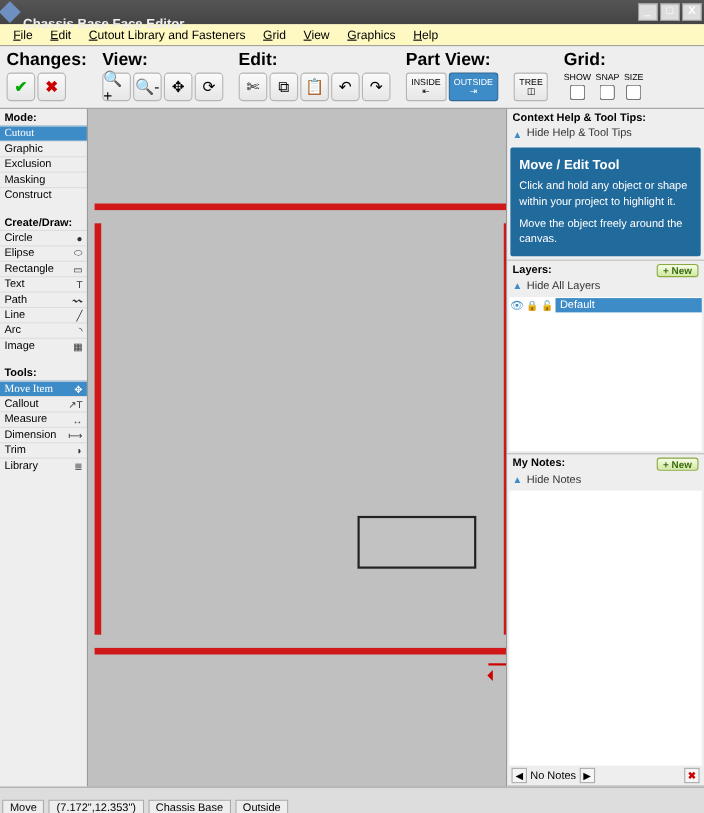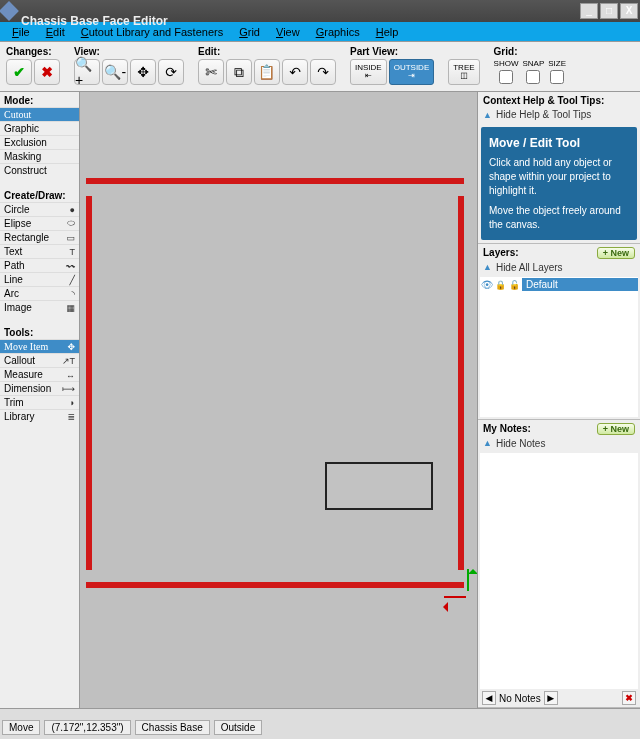--- a/index.html
+++ b/index.html
@@ -5,27 +5,27 @@
 * { box-sizing: border-box; margin: 0; padding: 0; }
 body { font-family: Verdana, Arial, sans-serif; font-size: 11px; background: #b5b5b5; width: 640px; height: 739px; overflow: hidden; }
 
 .titlebar { background: linear-gradient(#555, #444); color: #fff; height: 22px; display: flex; align-items: center; padding: 0 2px; }
 .titlebar .tb-icon { width: 14px; height: 14px; margin-right: 5px; position: relative; }
 .titlebar .tb-icon::before { content: ''; position: absolute; inset: 0; background: #6e8fbf; transform: rotate(45deg); }
 .titlebar .tb-title { flex: 1; font-size: 12px; font-weight: bold; color: #eee; margin-top: 19px; }
 .titlebar .wbtn { width: 18px; height: 16px; background: #ddd; border: 1px solid #999; margin-left: 2px; display: flex; align-items: center; justify-content: center; font-size: 10px; line-height: 1; cursor: pointer; }
 .titlebar .wbtn.close { font-weight: bold; }
 
-.menubar { background: #0ea5e9; height: 20px; display: flex; align-items: center; padding: 0 4px; border-bottom: 1px solid #999; }
+.menubar { background: #fef9c3; height: 20px; display: flex; align-items: center; padding: 0 4px; border-bottom: 1px solid #999; }
 .menubar .mi { padding: 2px 8px; cursor: pointer; }
 .menubar .mi u { text-decoration: underline; }
 
 .toolbar { background: #eee; padding: 4px 6px 6px; display: flex; gap: 14px; border-bottom: 1px solid #999; }
 .tgrp { display: flex; flex-direction: column; }
-.tgrp .lbl { font-size: 10px; font-weight: bold; margin-bottom: 2px; }
+.tgrp .lbl { font-size: 16px; font-weight: bold; margin-bottom: 2px; }
 .tgrp .btns { display: flex; gap: 2px; }
 .tbtn { width: 26px; height: 26px; background: linear-gradient(#fafafa,#e6e6e6); border: 1px solid #b5b5b5; border-radius: 4px; display: flex; align-items: center; justify-content: center; cursor: pointer; font-size: 14px; }
 .tbtn.accept { color: #0a0; font-weight: bold; }
 .tbtn.reject { color: #c00; font-weight: bold; }
 .pv-btn { height: 26px; padding: 0 4px; font-size: 8px; line-height: 1; background: linear-gradient(#fafafa,#e6e6e6); border: 1px solid #b5b5b5; border-radius: 3px; display: flex; flex-direction: column; align-items: center; justify-content: center; cursor: pointer; }
 .pv-btn.active { background: #3e8cc7; color: #fff; border-color:#2d6a98;}
 .grid-toggles { display: flex; }
 .gtog { display: flex; flex-direction: column; align-items: center; font-size: 8px; margin-right: 4px; }
 .gtog input { width: 14px; height: 14px; margin-top: 2px; }
 
@@ -45,21 +45,21 @@
 .red-top { position: absolute; top: 0; left: 0; right: 0; height: 6px; background: #d01818; }
 .red-bot { position: absolute; bottom: 0; left: 0; right: 0; height: 6px; background: #d01818; }
 .red-left { position: absolute; left: 0; top: 18px; bottom: 18px; width: 6px; background: #d01818; }
 .red-right { position: absolute; right: 0; top: 18px; bottom: 18px; width: 6px; background: #d01818; }
 .origin-x { position: absolute; right: -2px; bottom: -10px; width: 22px; height: 2px; background: #c00; }
 .origin-xh::after { content:'';position:absolute;right:18px;bottom:-14px;border:5px solid transparent;border-right-color:#c00; }
 .origin-y { position: absolute; right: -5px; bottom: -3px; width: 2px; height: 22px; background: #0a0; }
 .origin-yh::after { content:'';position:absolute;right:-9px;bottom:17px;border:5px solid transparent;border-bottom-color:#0a0; }
 .cutout-rect { position: absolute; left: 245px; top: 370px; width: 108px; height: 48px; border: 2px solid #222; background: rgba(255,255,255,0.03); }
 
-.rpanel { width: 163px; background: #eee; border-left: 1px solid #999; display: flex; flex-direction: column; }
+.rpanel { width: 180px; background: #eee; border-left: 1px solid #999; display: flex; flex-direction: column; }
 .rbox { border-bottom: 1px solid #bbb; }
 .rbox .rhdr { font-size: 10px; font-weight: bold; padding: 3px 5px 1px; display: flex; justify-content: space-between; align-items: center; }
 .rbox .rhdr .newbtn { background: linear-gradient(#f6fde8,#d0e9a0); border: 1px solid #8aaa40; color: #3a6a10; font-size: 9px; font-weight: bold; padding: 0 5px; border-radius: 3px; cursor: pointer; }
 .rtoggle { font-size: 10px; color: #333; padding: 2px 5px 4px; display: flex; align-items: center; gap: 4px; cursor: pointer; }
 .rtoggle .tri { color: #3e8cc7; font-size: 9px; }
 .tipcard { margin: 3px; background: #216a9c; color: #fff; padding: 8px; border-radius: 2px; font-size: 10px; line-height: 1.4; }
 .tipcard .tt { font-weight: bold; font-size: 12px; margin-bottom: 4px; }
 .layers-body { background: #fff; margin: 0 2px 2px; height: 140px; }
 .layer-row { display: flex; align-items: center; height: 16px; font-size: 10px; }
 .layer-row .licon { width: 14px; text-align: center; color: #3e8cc7; }

